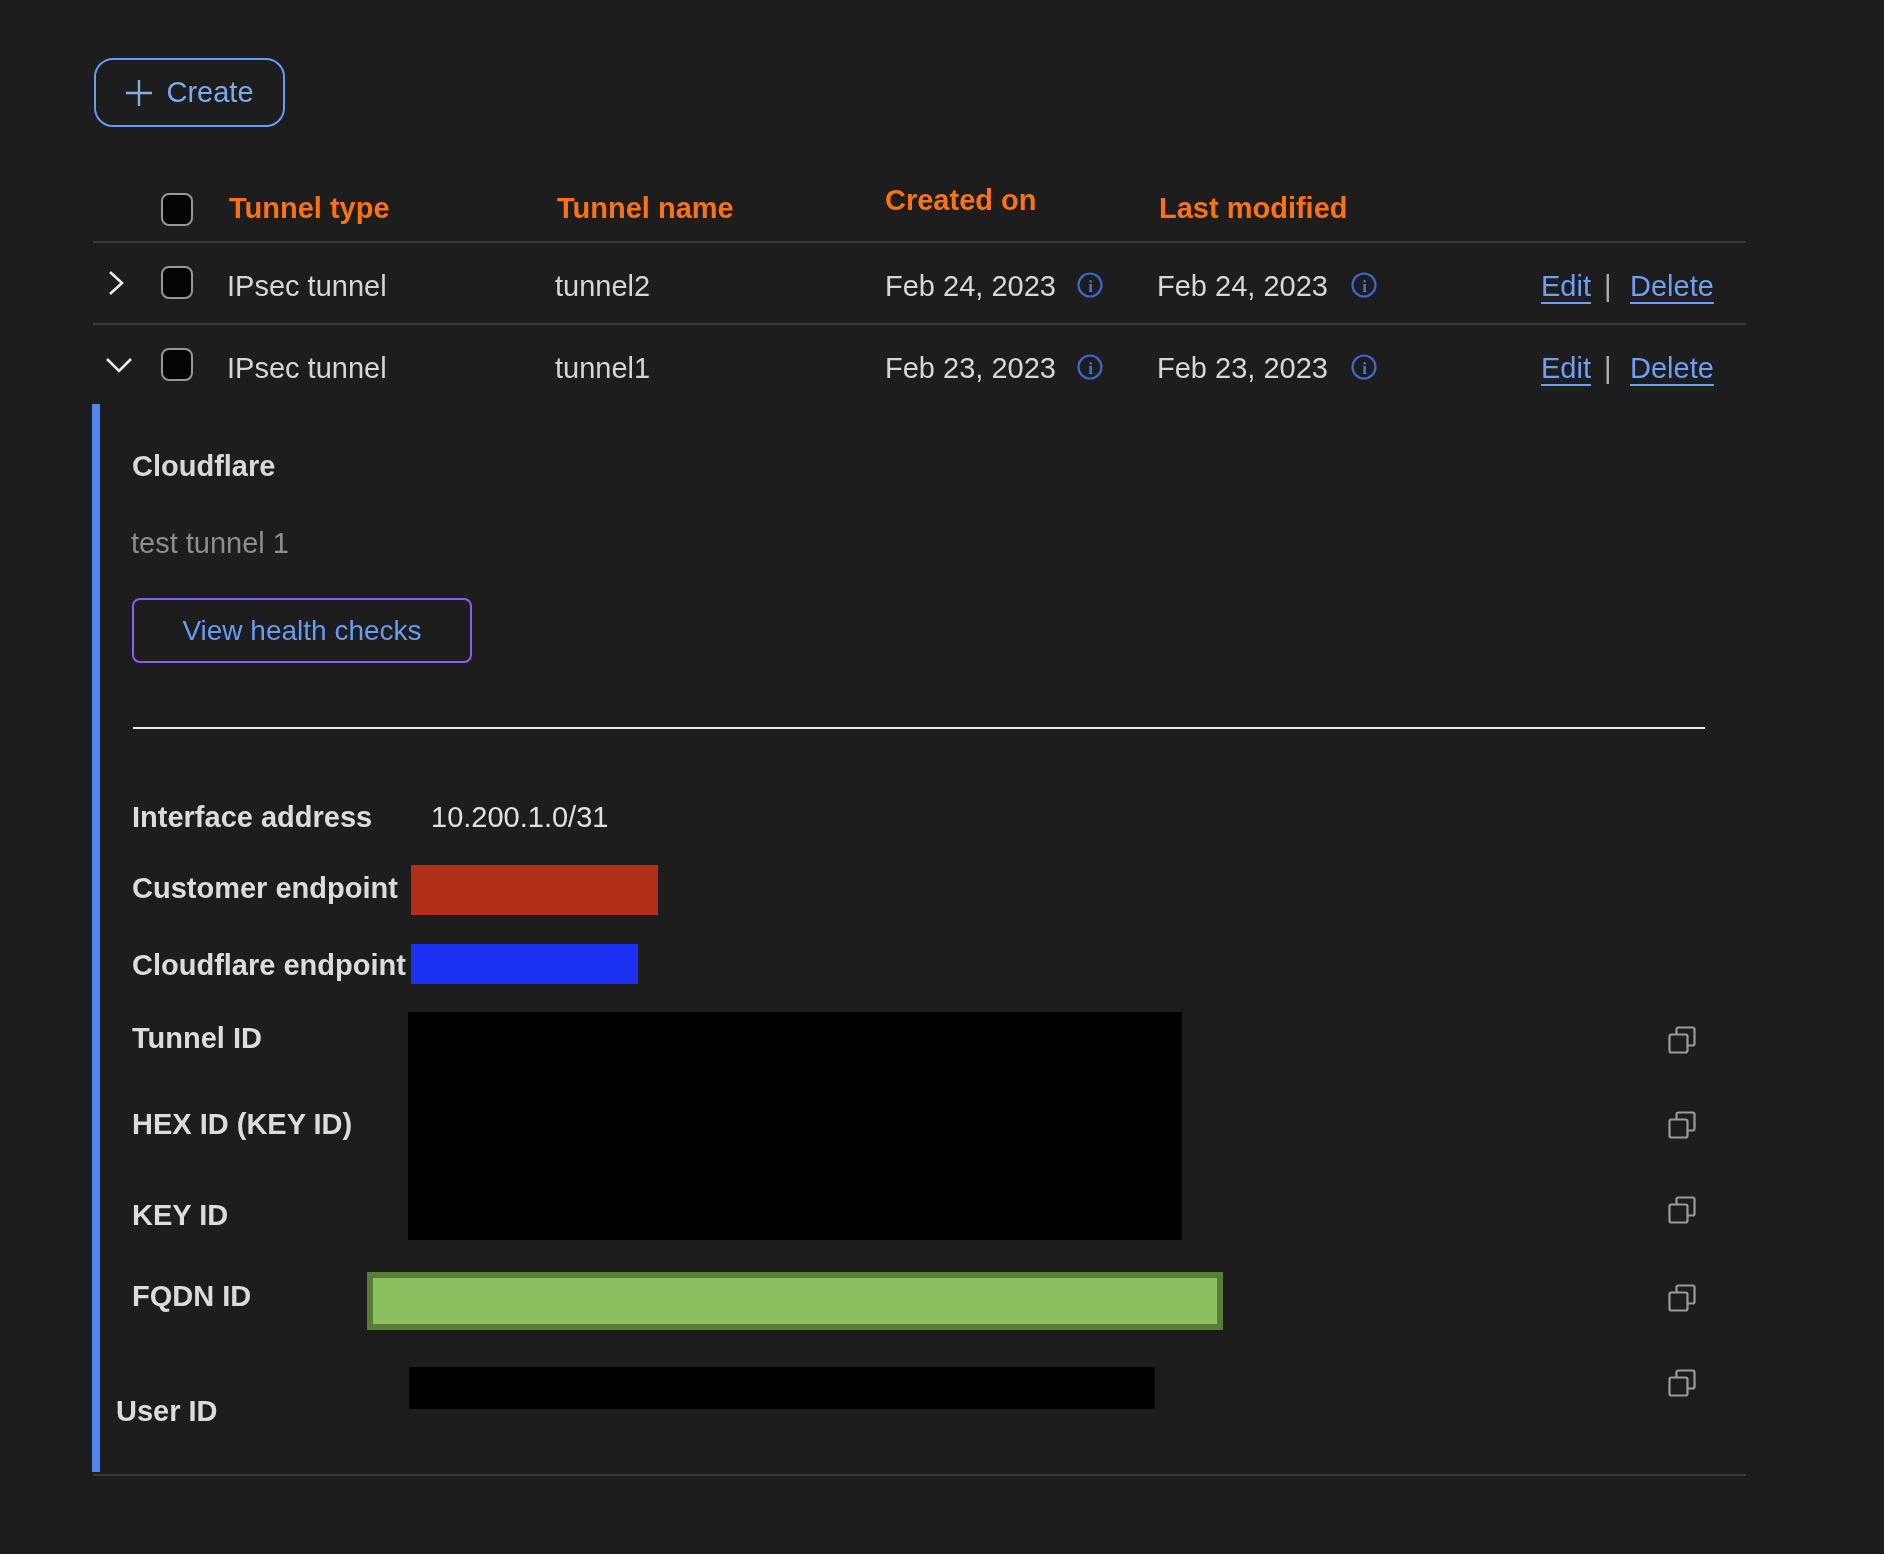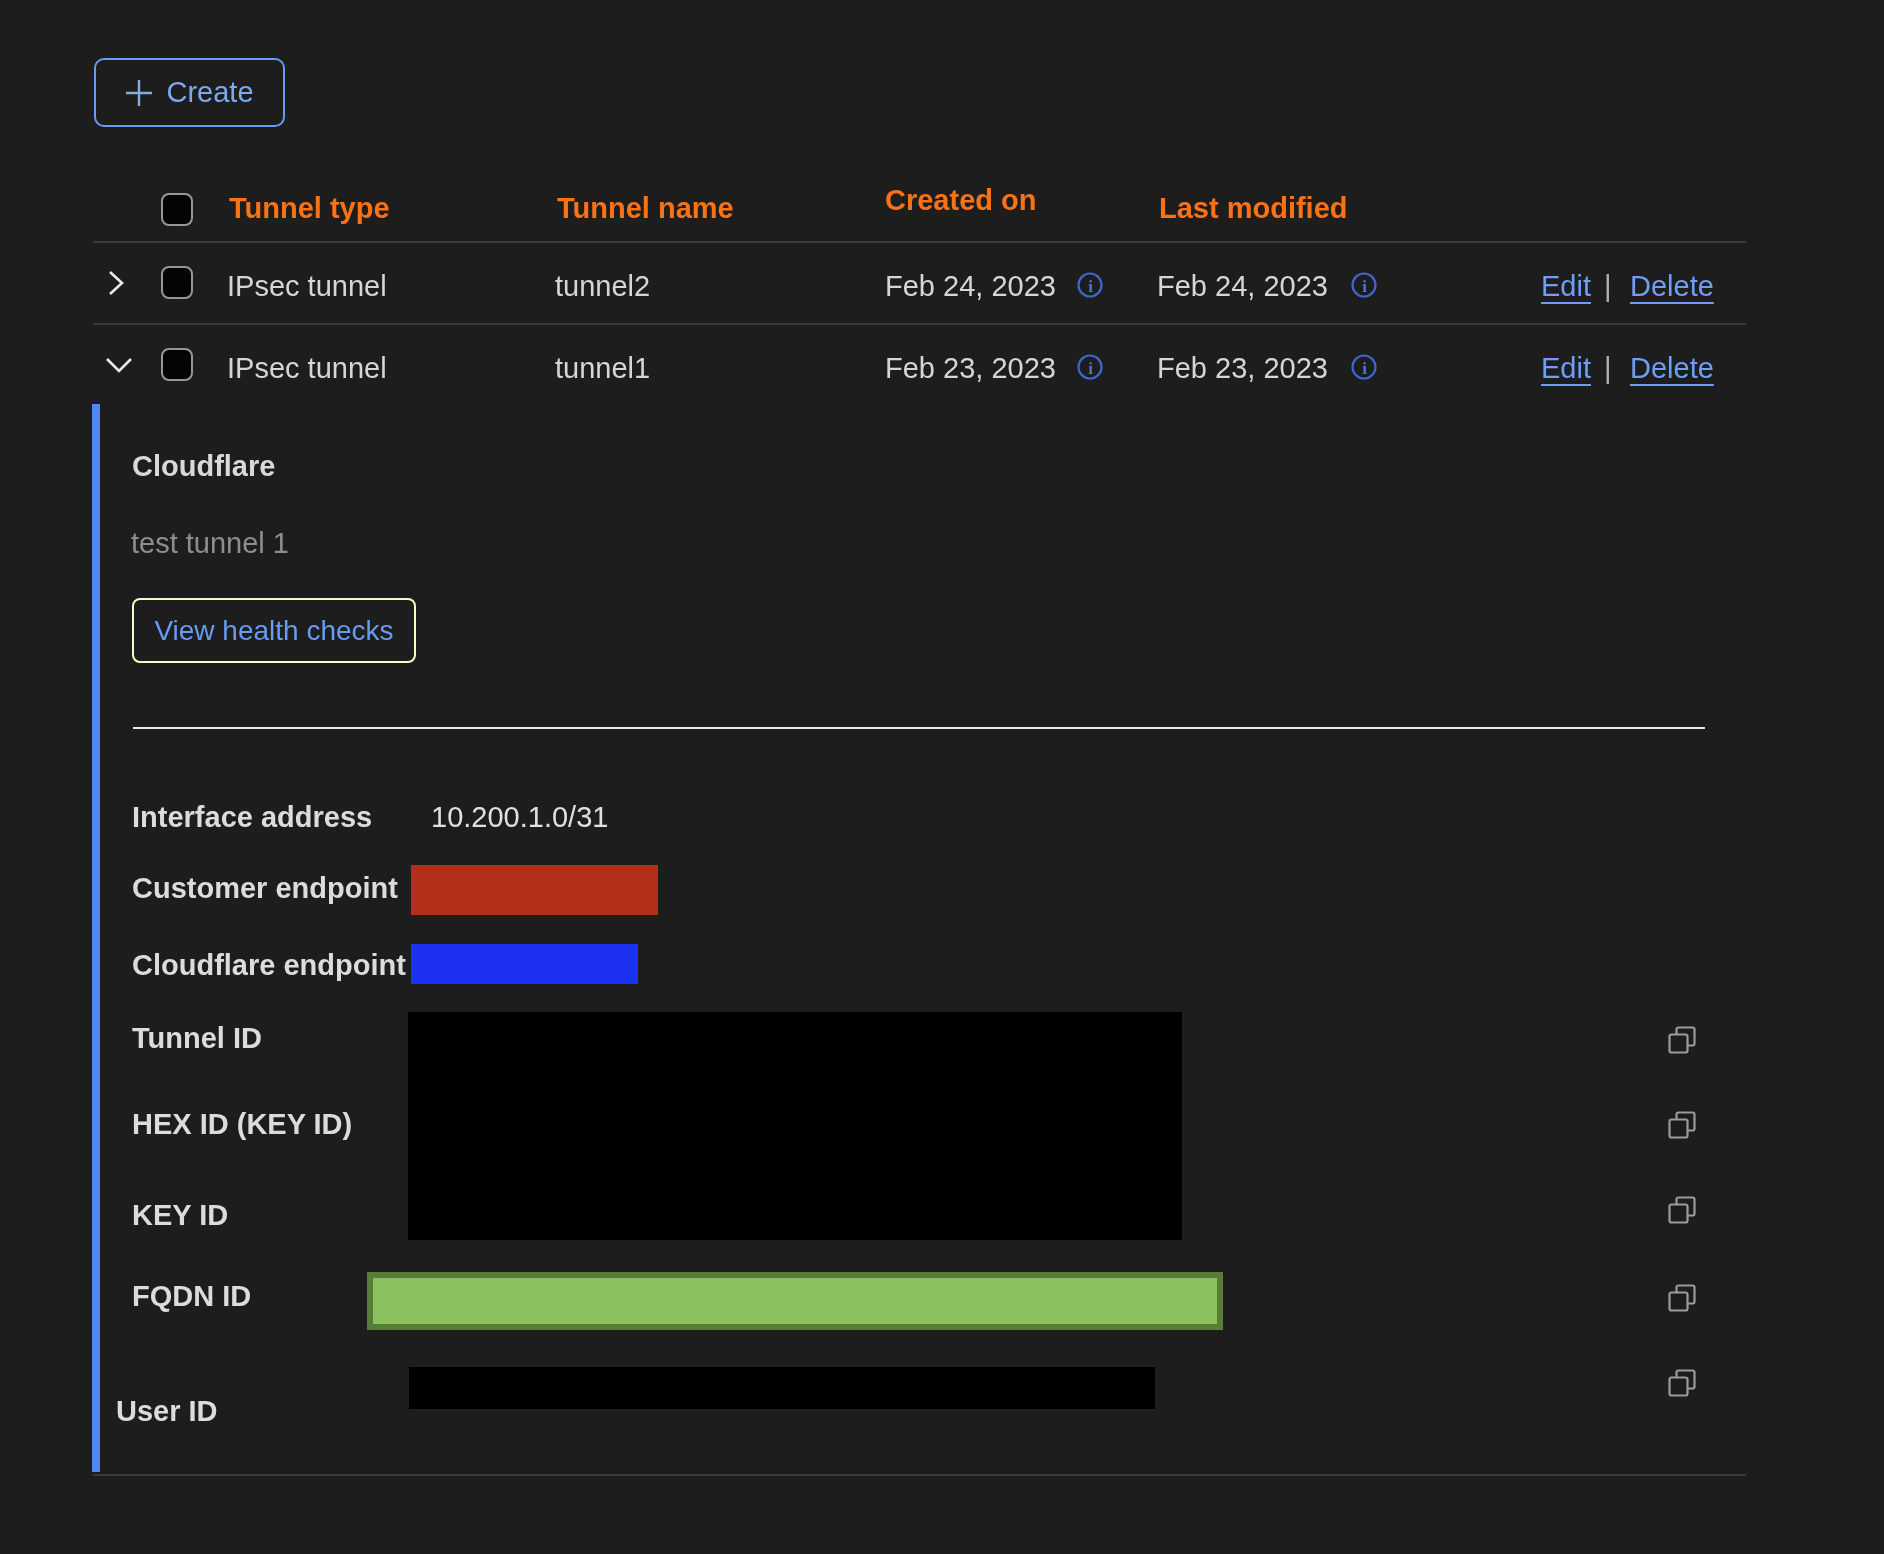--- a/index.html
+++ b/index.html
@@ -8,21 +8,21 @@
   .sep { position:absolute; background:#3a3a3a; height:2px; }
   .lbl { position:absolute; color:#dcdcdc; font-size:29px; font-weight:700; white-space:nowrap; }
   .txt { position:absolute; color:#d6d6d6; font-size:29px; white-space:nowrap; }
   .hdr { position:absolute; color:#f97316; font-size:29px; font-weight:700; white-space:nowrap;text-align:right; }
   .link { position:absolute; color:#6f9ff5; font-size:29px; text-decoration:underline; text-underline-offset:6px; text-decoration-thickness:2px; white-space:nowrap; }
   .cb { position:absolute; width:32px; height:33px; border:2px solid #979797; border-radius:8px; background:#040404; }
 </style>
 </head>
 <body>
 
-<div class="abs" style="left:94px; top:58px; width:191px; height:69px; border:2px solid #699bf2; border-radius:10px; color:#7ca9f0; font-size:29px; display:flex; align-items:center; justify-content:center;">
+<div class="abs" style="left:94px; top:58px; width:191px; height:69px; border:2px solid #699bf2; border-radius:19px; color:#7ca9f0; font-size:29px; display:flex; align-items:center; justify-content:center;">
   <svg width="28" height="28" viewBox="0 0 28 28" style="margin-right:13px;">
       <path d="M14 1 V27 M1 14 H27" stroke="#87aede" stroke-width="2.4" fill="none"></path>
     </svg>
   <span>Create</span>
 </div>
 
 <div class="cb" style="left:161px; top:193px;"></div>
 <div class="hdr" style="left:229px; top:192px;">Tunnel type</div>
 <div class="hdr" style="left:557px; top:192px;">Tunnel name</div>
 <div class="hdr" style="left:885px; top:184px;">Created on</div>
@@ -68,21 +68,21 @@
   </svg>
 <div class="link" style="left:1541px; top:352px;">Edit</div>
 <div class="txt" style="left:1604px; top:352px; color:#b0b0b0;">|</div>
 <div class="link" style="left:1630px; top:352px;">Delete</div>
 
 <div class="abs" style="left:92px; top:404px; width:8px; height:1068px; background:#4f86ef;"></div>
 
 <div class="lbl" style="left:132px; top:450px; font-weight:700; color:#d9d9d9;">Cloudflare</div>
 <div class="txt" style="left:131px; top:527px; color:#8e8e8e;">test tunnel 1</div>
 
-<div class="abs" style="left:132px; top:598px; width:284px; height:65px; border:2px solid #fef9c3; border-radius:8px; color:#679bf4; font-size:28px; display:flex; align-items:center; justify-content:center;">View health checks</div>
+<div class="abs" style="left:132px; top:598px; width:340px; height:65px; border:2px solid #8b5cf6; border-radius:8px; color:#679bf4; font-size:28px; display:flex; align-items:center; justify-content:center;">View health checks</div>
 
 <div class="abs" style="left:133px; top:727px; width:1572px; height:2px; background:#e9e9e9;"></div>
 
 <div class="lbl" style="left:132px; top:801px;">Interface address</div>
 <div class="txt" style="left:431px; top:801px; color:#e0e0e0;">10.200.1.0/31</div>
 
 <div class="lbl" style="left:132px; top:872px;">Customer endpoint</div>
 <div class="abs" style="left:411px; top:865px; width:247px; height:50px; background:#b23019;"></div>
 
 <div class="lbl" style="left:132px; top:949px;">Cloudflare endpoint</div>

